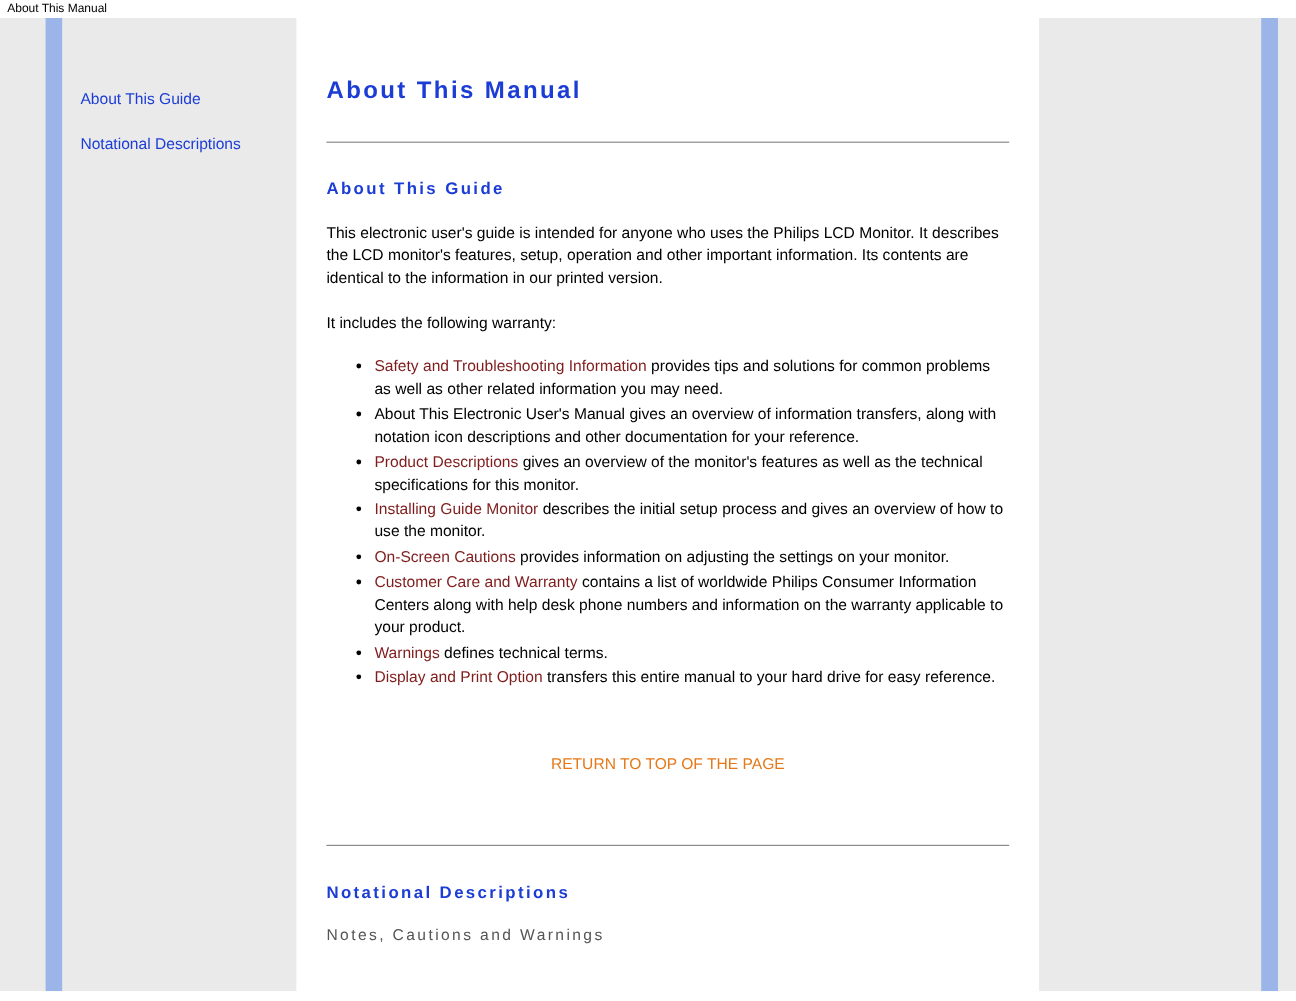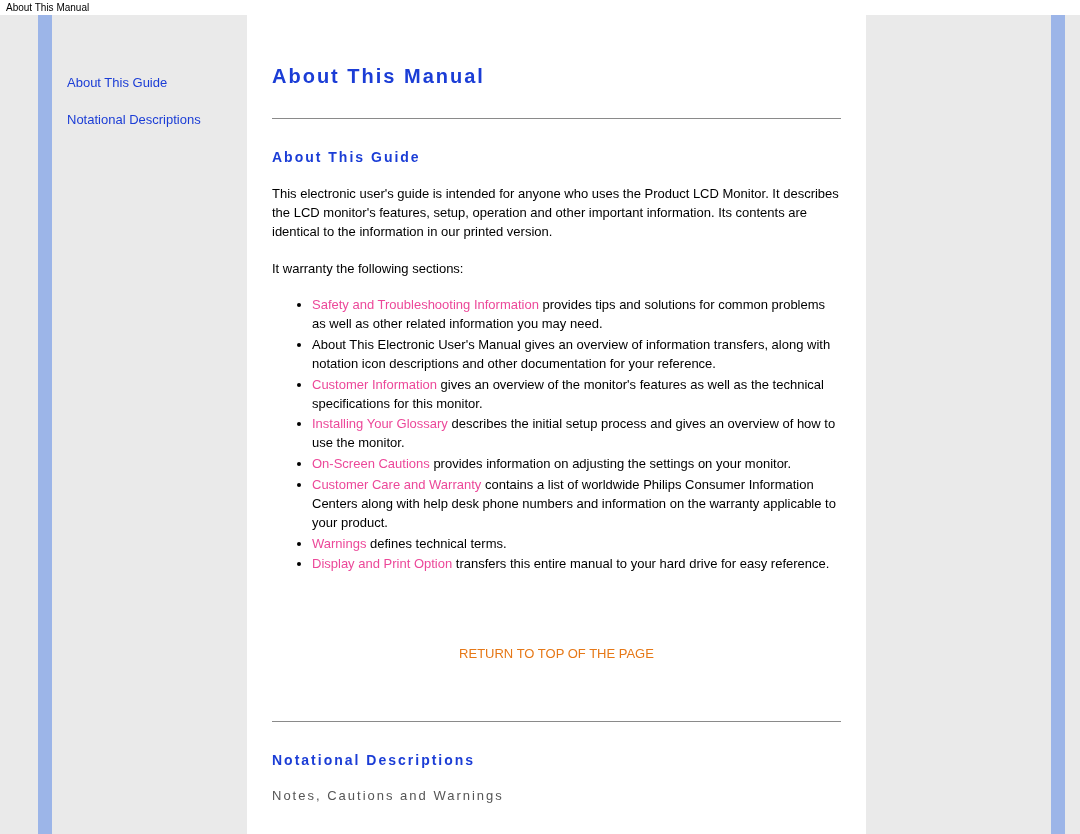--- a/index.html
+++ b/index.html
@@ -86,28 +86,28 @@
   ul.sections {
     margin: 0 25px 0 0;
     padding-left: 40px;
   }
   ul.sections li {
     margin-bottom: 2px;
     line-height: 1.45;
     list-style: disc;
   }
   .link-inline {
-    color: #ec4899;
+    color: #7f1d1d;
     text-decoration: none;
   }
   .return-top {
     display: block;
     text-align: center;
     color: #e67817;
-    margin: 72px 25px 60px 0;
+    margin: 55px 25px 60px 0;
     font-size: 13px;
     text-decoration: none;
   }
 </style>
 </head>
 <body>
 
 <div class="header-bar">About This Manual</div>
 
 <div class="outer">
@@ -118,29 +118,29 @@
     <a href="#">Notational Descriptions</a>
   </div>
 
   <div class="content">
     <h1 class="page-title">About This Manual</h1>
 
     <hr class="sep">
 
     <h2 class="sec">About This Guide</h2>
 
-    <p class="body">This electronic user's guide is intended for anyone who uses the Product LCD Monitor. It describes the LCD monitor's features, setup, operation and other important information. Its contents are identical to the information in our printed version.</p>
+    <p class="body">This electronic user's guide is intended for anyone who uses the Philips LCD Monitor. It describes the LCD monitor's features, setup, operation and other important information. Its contents are identical to the information in our printed version.</p>
 
-    <p class="body">It warranty the following sections:</p>
+    <p class="body">It includes the following warranty:</p>
 
     <ul class="sections">
       <li><a class="link-inline" href="#">Safety and Troubleshooting Information</a><span> provides tips and solutions for common problems as well as other related information you may need.</span></li>
       <li><span>About This Electronic User's Manual gives an overview of information transfers, along with notation icon descriptions and other documentation for your reference.</span></li>
-      <li><a class="link-inline" href="#">Customer Information</a><span> gives an overview of the monitor's features as well as the technical specifications for this monitor.</span></li>
-      <li><a class="link-inline" href="#">Installing Your Glossary</a><span> describes the initial setup process and gives an overview of how to use the monitor.</span></li>
+      <li><a class="link-inline" href="#">Product Descriptions</a><span> gives an overview of the monitor's features as well as the technical specifications for this monitor.</span></li>
+      <li><a class="link-inline" href="#">Installing Guide Monitor</a><span> describes the initial setup process and gives an overview of how to use the monitor.</span></li>
       <li><a class="link-inline" href="#">On-Screen Cautions</a><span> provides information on adjusting the settings on your monitor.</span></li>
       <li><a class="link-inline" href="#">Customer Care and Warranty</a><span> contains a list of worldwide Philips Consumer Information Centers along with help desk phone numbers and information on the warranty applicable to your product.</span></li>
       <li><a class="link-inline" href="#">Warnings</a><span> defines technical terms.</span></li>
       <li><a class="link-inline" href="#">Display and Print Option</a><span> transfers this entire manual to your hard drive for easy reference.</span></li>
     </ul>
 
     <a href="#" class="return-top">RETURN TO TOP OF THE PAGE</a>
 
     <hr class="sep">
 

